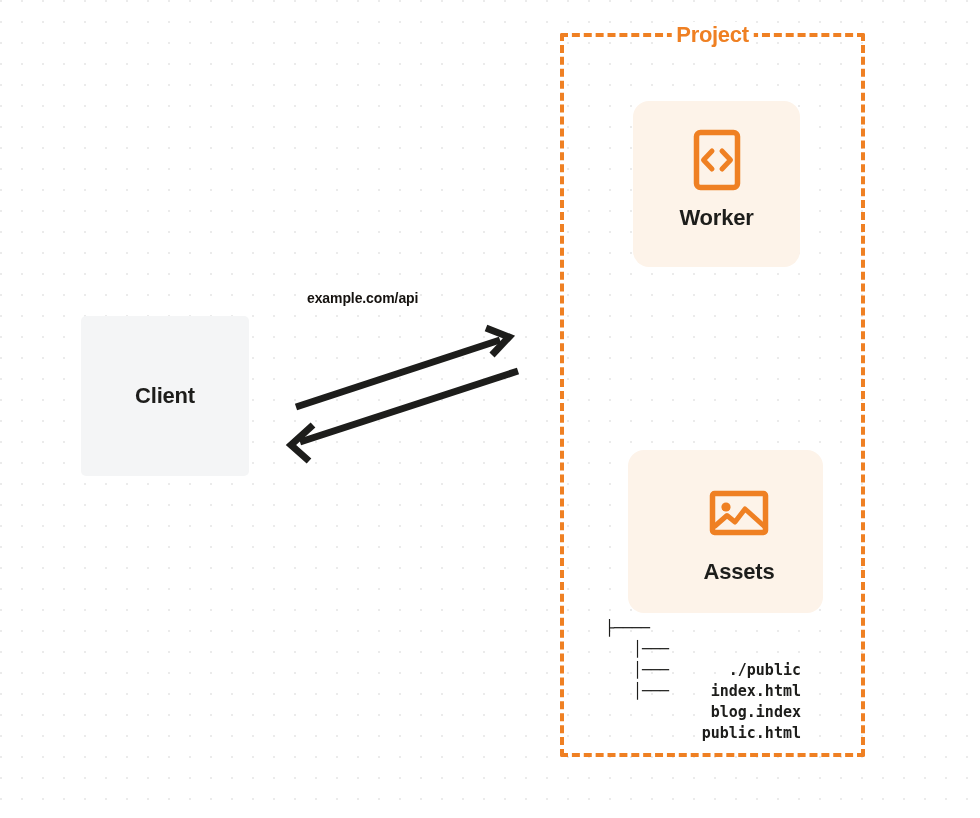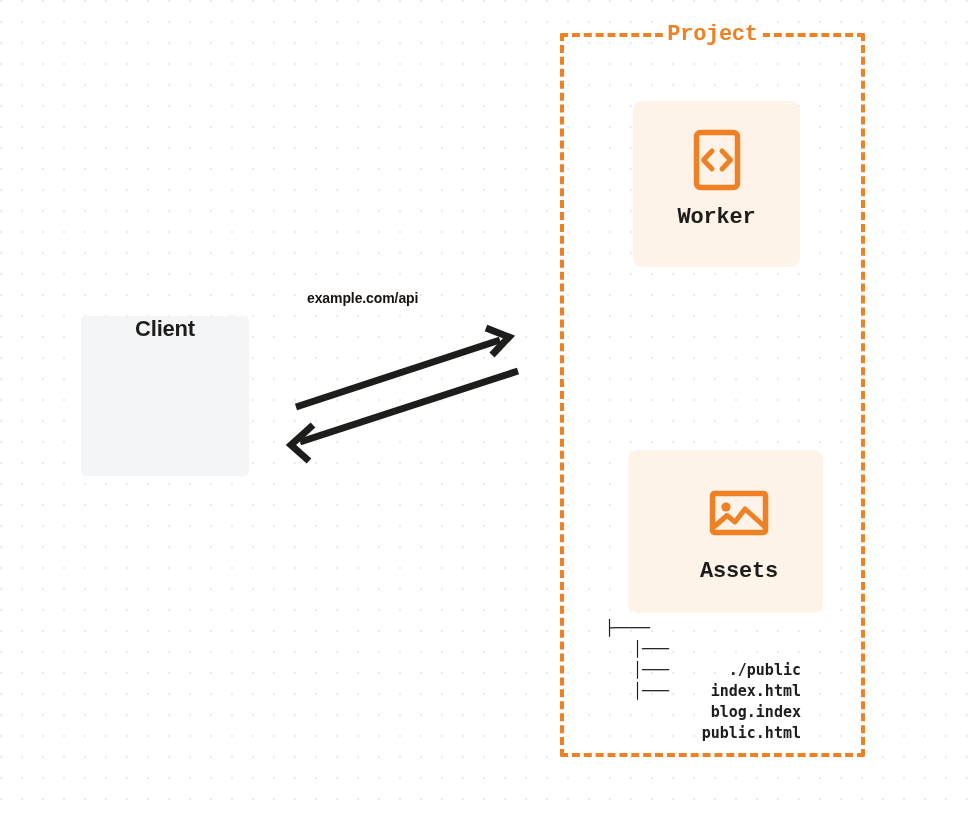--- a/index.html
+++ b/index.html
@@ -28,21 +28,21 @@
   
   #client-node {
     position: absolute;
     left: 81px;
     top: 316px;
     width: 168px;
     height: 160px;
     background-color: #f4f5f6;
     border-radius: 5px;
     display: flex;
-    align-items: flex-start;
+    align-items: center;
     justify-content: center;
   }
   #client-node .node-title {
     font-size: 22px;
     font-weight: bold;
     color: #1d1d1b;
     letter-spacing: -0.2px;
   }
 
   
@@ -70,46 +70,44 @@
   
   #project-boundary {
     position: absolute;
     left: 560px;
     top: 33px;
     width: 305px;
     height: 724px;
     border: 4px dashed #ef8023;
     border-radius: 2px;
     box-sizing: border-box;
-    font-family: Liberation Mono, monospace;
   }
   #project-boundary-label {
     position: absolute;
     left: 50%;
     top: -15px;
     transform: translateX(-50%);
     background-color: #ffffff;
     padding: 0 5px;
     font-size: 22px;
     font-weight: bold;
     color: #ef8023;
     letter-spacing: -0.3px;
     white-space: nowrap;
   }
 
   
   .service-card {
     position: absolute;
     background-color: #fdf3e9;
-    border-radius: 9px;
+    border-radius: 16px;
     display: flex;
     flex-direction: column;
     align-items: center;
     justify-content: flex-start;
-    font-family: Liberation Mono, monospace;
   }
   #worker-card {
     left: 633px;
     top: 101px;
     width: 167px;
     height: 166px;
   }
   #assets-card {
     left: 628px;
     top: 450px;

